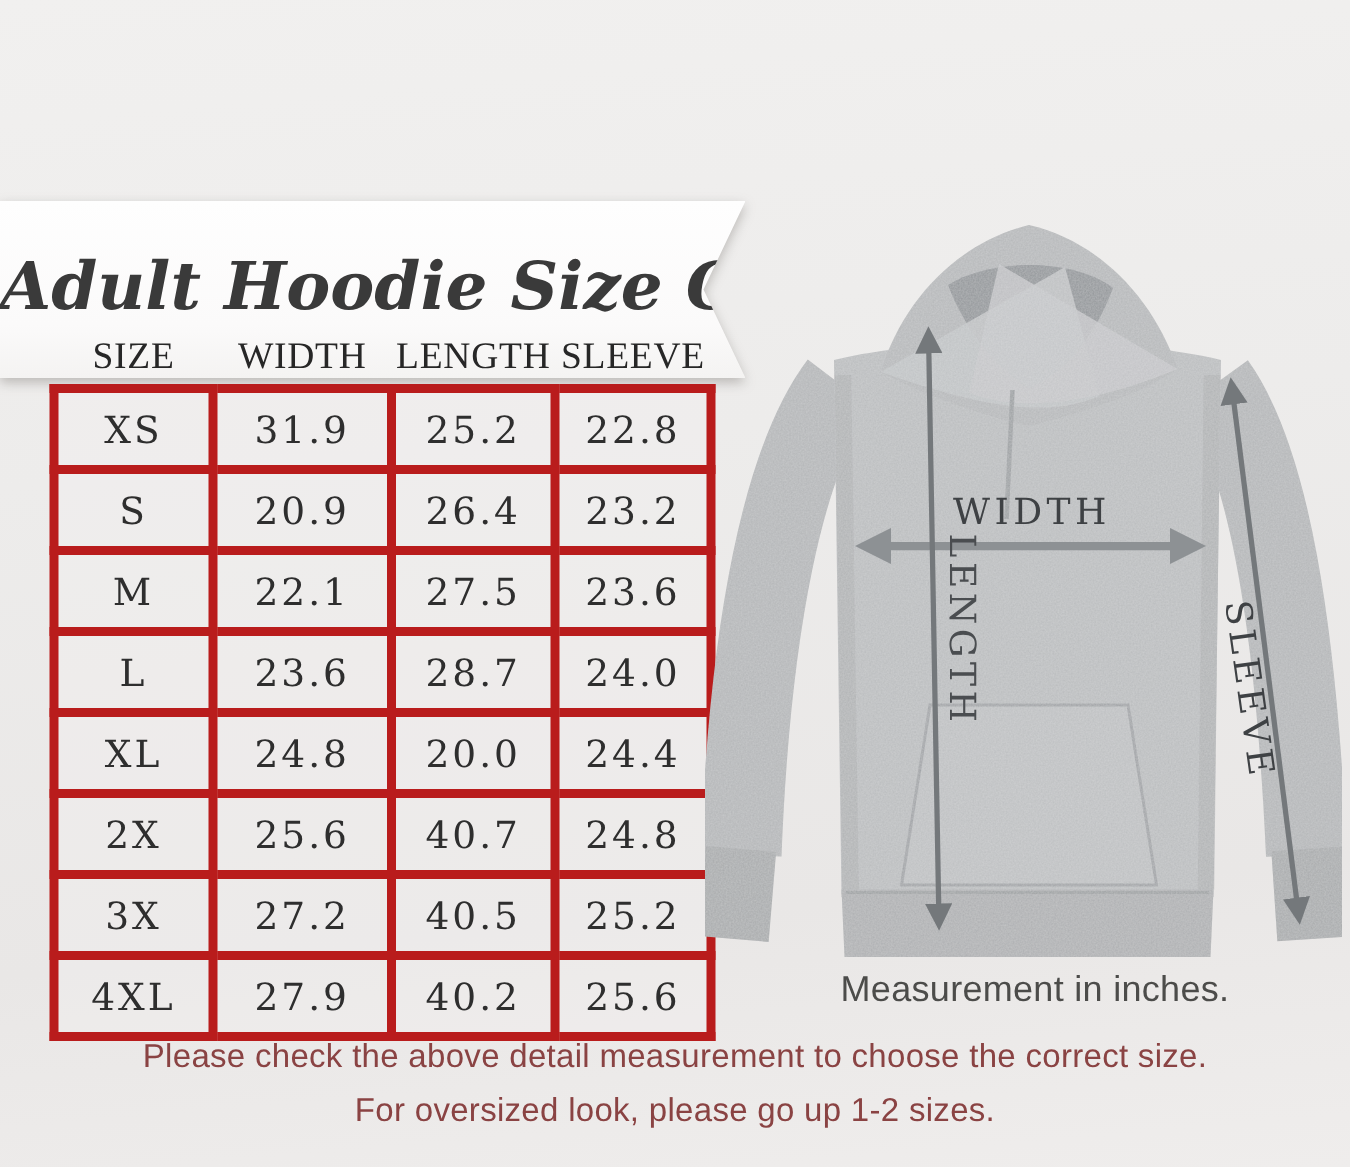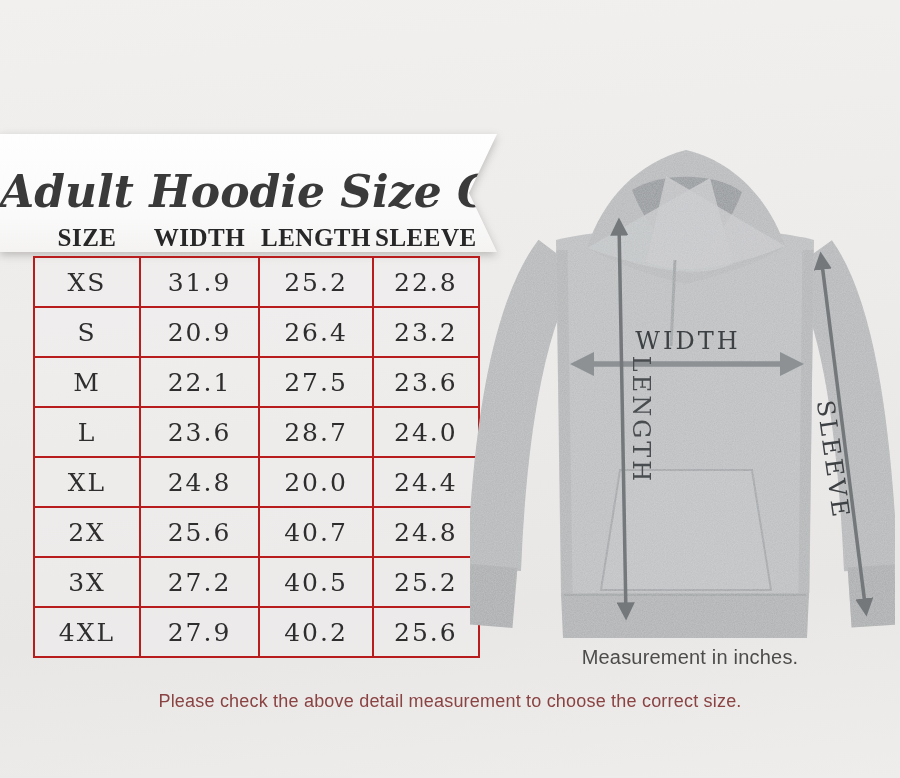--- a/index.html
+++ b/index.html
@@ -27,43 +27,43 @@
     font-family:"DejaVu Serif",serif;font-style:italic;font-weight:700;
     font-size:44px;color:#3a3a3a;letter-spacing:0px;white-space:nowrap;
   }
 
   
   .size-table{
     position:absolute;left:33px;top:220px;border-collapse:collapse;
     font-family:"DejaVu Serif",serif;color:#2e2e2e;
   }
   .size-table th{
-    border:none;font-size:25px;font-weight:700;letter-spacing:0.5px;
+    border:none;font-size:25px;font-weight:400;letter-spacing:0.5px;
     height:36px;padding:0 2px;color:#272727;font-family:"Liberation Serif",serif;
   }
   .size-table td{
-    border:2px solid #b91c1c;text-align:center;height:46px;
+    border:6px solid #b91c1c;text-align:center;height:46px;
     font-size:25px;letter-spacing:2px;background:rgba(244,242,241,0.35);
   }
   .col-size{width:102px;}
   .col-width{width:115px;}
   .col-length{width:105px;}
   .col-sleeve{width:100px;}
 
   
   .hoodie-box{position:absolute;left:470px;top:138px;width:430px;height:515px;}
 
   
   .measure-caption{
     position:absolute;left:480px;top:646px;width:420px;text-align:center;
-    font-size:20px;color:#4c4c4a;letter-spacing:0.2px;
+    font-size:24px;color:#4c4c4a;letter-spacing:0.2px;
   }
   .note{
     position:absolute;left:0;width:900px;text-align:center;
-    font-size:18px;color:#8a4343;letter-spacing:0.2px;
+    font-size:22px;color:#8a4343;letter-spacing:0.2px;
   }
   .note-1{top:691px;}
   .note-2{top:727px;}
 </style>
 </head>
 <body>
 
 <div class="page">
 
   <div class="ribbon-wrap">
@@ -185,14 +185,15 @@
 
         <text x="218" y="211" text-anchor="middle" font-family="DejaVu Serif, serif" font-size="24" letter-spacing="3" fill="#3e4144">WIDTH</text>
         <text x="171" y="290" text-anchor="middle" transform="rotate(90 171 282)" font-family="DejaVu Serif, serif" font-size="24" letter-spacing="3" fill="#4a4d50">LENGTH</text>
         <text x="363" y="330" text-anchor="middle" transform="rotate(82 363 322)" font-family="DejaVu Serif, serif" font-size="24" letter-spacing="3" fill="#3e4144">SLEEVE</text>
       </g>
     </svg>
   </div>
 
   <div class="measure-caption">Measurement in inches.</div>
   <div class="note note-1">Please check the above detail measurement to choose the correct size.</div>
+  <div class="note note-2">For oversized look,  please go up 1-2 sizes.</div>
 
 </div>
 
 </body></html>

